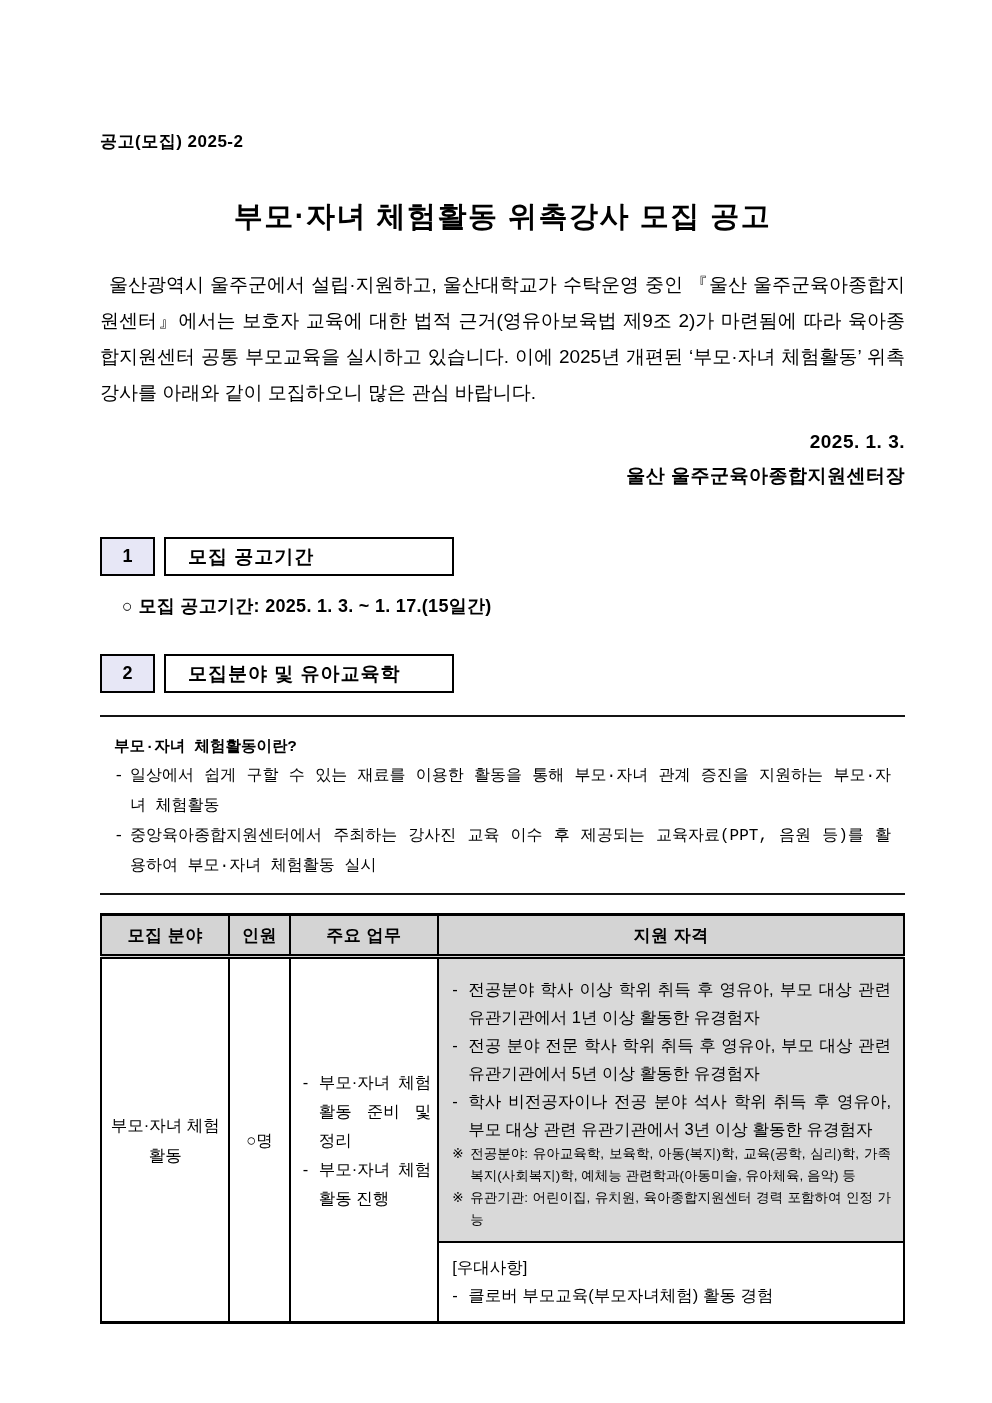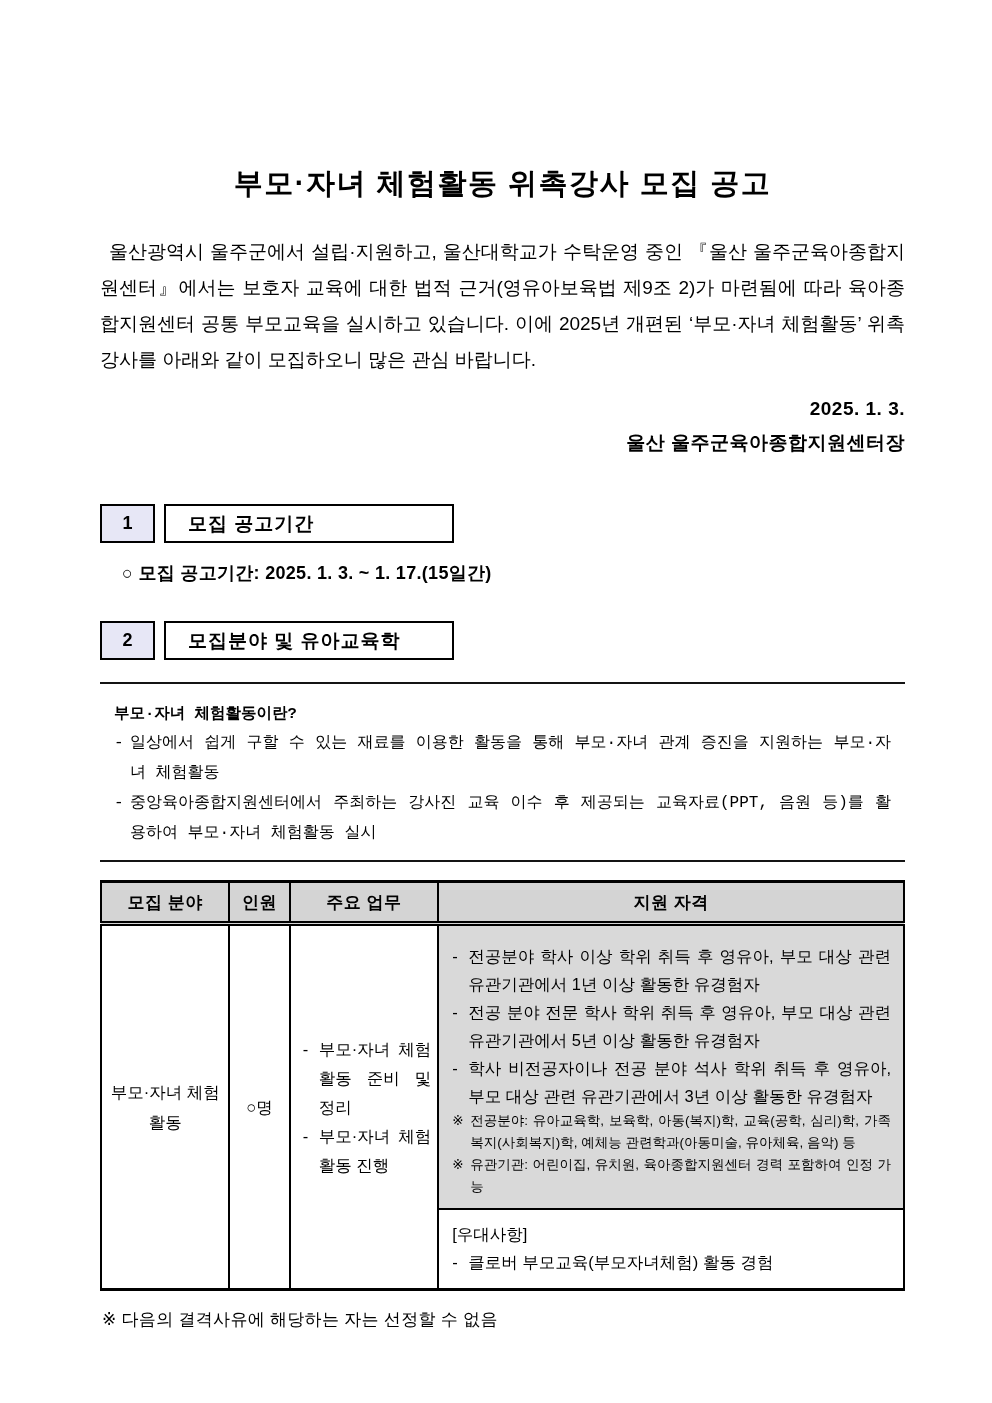--- a/index.html
+++ b/index.html
@@ -12,21 +12,21 @@
   html,body{margin:0;padding:0;}
   body{
     width:992px;height:1403px;background:#ffffff;color:#000;
     font-family:"Liberation Sans","DejaVu Sans",sans-serif;
   }
   .page{width:992px;height:1403px;padding:130px 87px 40px 100px;overflow:hidden;}
 
   .doc-number{font-size:17px;font-weight:bold;letter-spacing:.5px;}
 
   .doc-title{
-    margin-top:34px;text-align:center;font-size:29px;font-weight:bold;letter-spacing:1.5px;
+    margin-top:44px;text-align:center;font-size:29px;font-weight:bold;letter-spacing:1.5px;
   }
 
   .intro{
     margin:30px 0 0;font-size:19px;line-height:36px;text-align:justify;text-indent:9px;
     word-break:break-all;
   }
 
   .date-line,.signer-line{
     text-align:right;font-size:19px;font-weight:bold;line-height:34px;letter-spacing:.5px;
   }
@@ -88,20 +88,21 @@
   .cell-pref .li{line-height:28px;}
 
   .footnotes{margin-top:13px;padding-left:2px;}
   .footnote{font-size:17px;line-height:31px;letter-spacing:.3px;}
 </style>
 </head>
 <body>
 
 <div class="page">
 
+  <div class="doc-number">공고(모집) 2025-2</div>
 
   <div class="doc-title">부모·자녀 체험활동 위촉강사 모집 공고</div>
 
   <p class="intro">울산광역시 울주군에서 설립·지원하고, 울산대학교가 수탁운영 중인 『울산 울주군육아종합지원센터』에서는 보호자 교육에 대한 법적 근거(영유아보육법 제9조 2)가 마련됨에 따라 육아종합지원센터 공통 부모교육을 실시하고 있습니다. 이에 2025년 개편된 ‘부모·자녀 체험활동’ 위촉강사를 아래와 같이 모집하오니 많은 관심 바랍니다.</p>
 
   <div class="date-line">2025. 1. 3.</div>
   <div class="signer-line">울산 울주군육아종합지원센터장</div>
 
   <div class="section-header">
     <div class="num-box">1</div>
@@ -188,16 +189,15 @@
           <div class="li">
             <span class="marker">-</span>
             <span class="li-text">클로버 부모교육(부모자녀체험) 활동 경험</span>
           </div>
         </td>
       </tr>
     </tbody>
   </table>
 
   <div class="footnotes">
-    <div class="footnote">※ 다음의 결격사유에 해당하는 자는 선정할 수 없음</div>
   </div>
 
 </div>
 
 </body></html>

